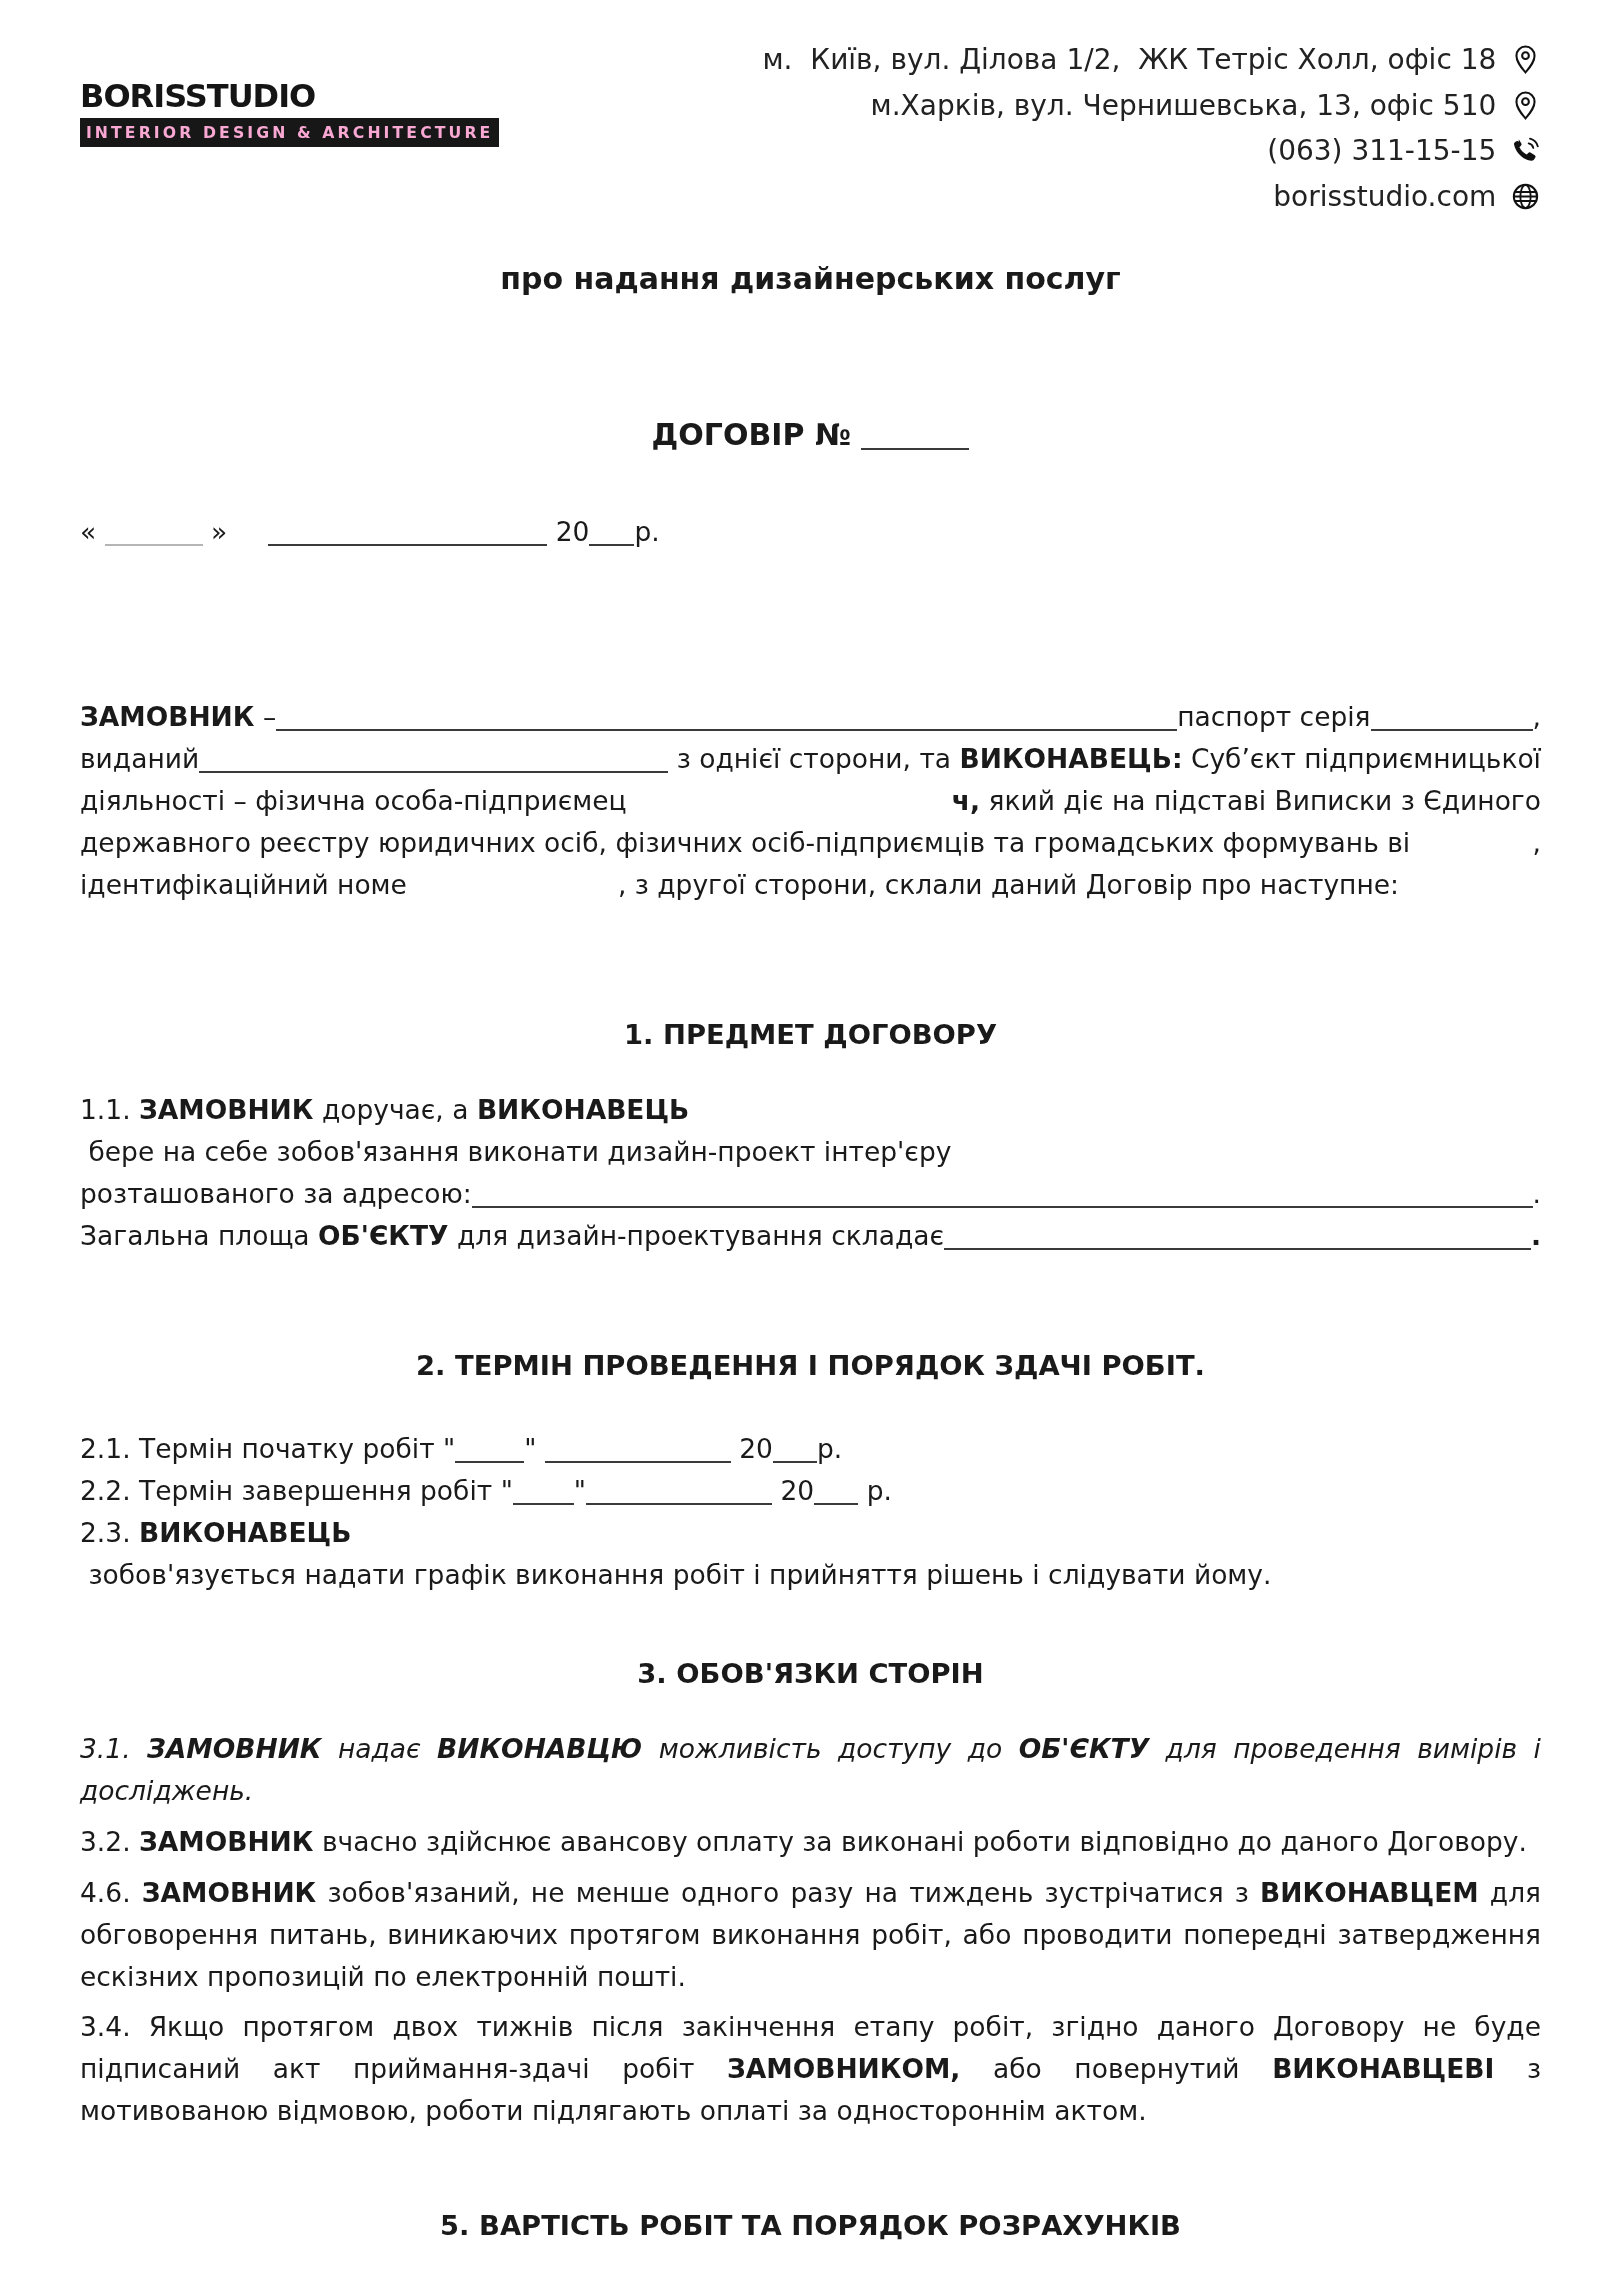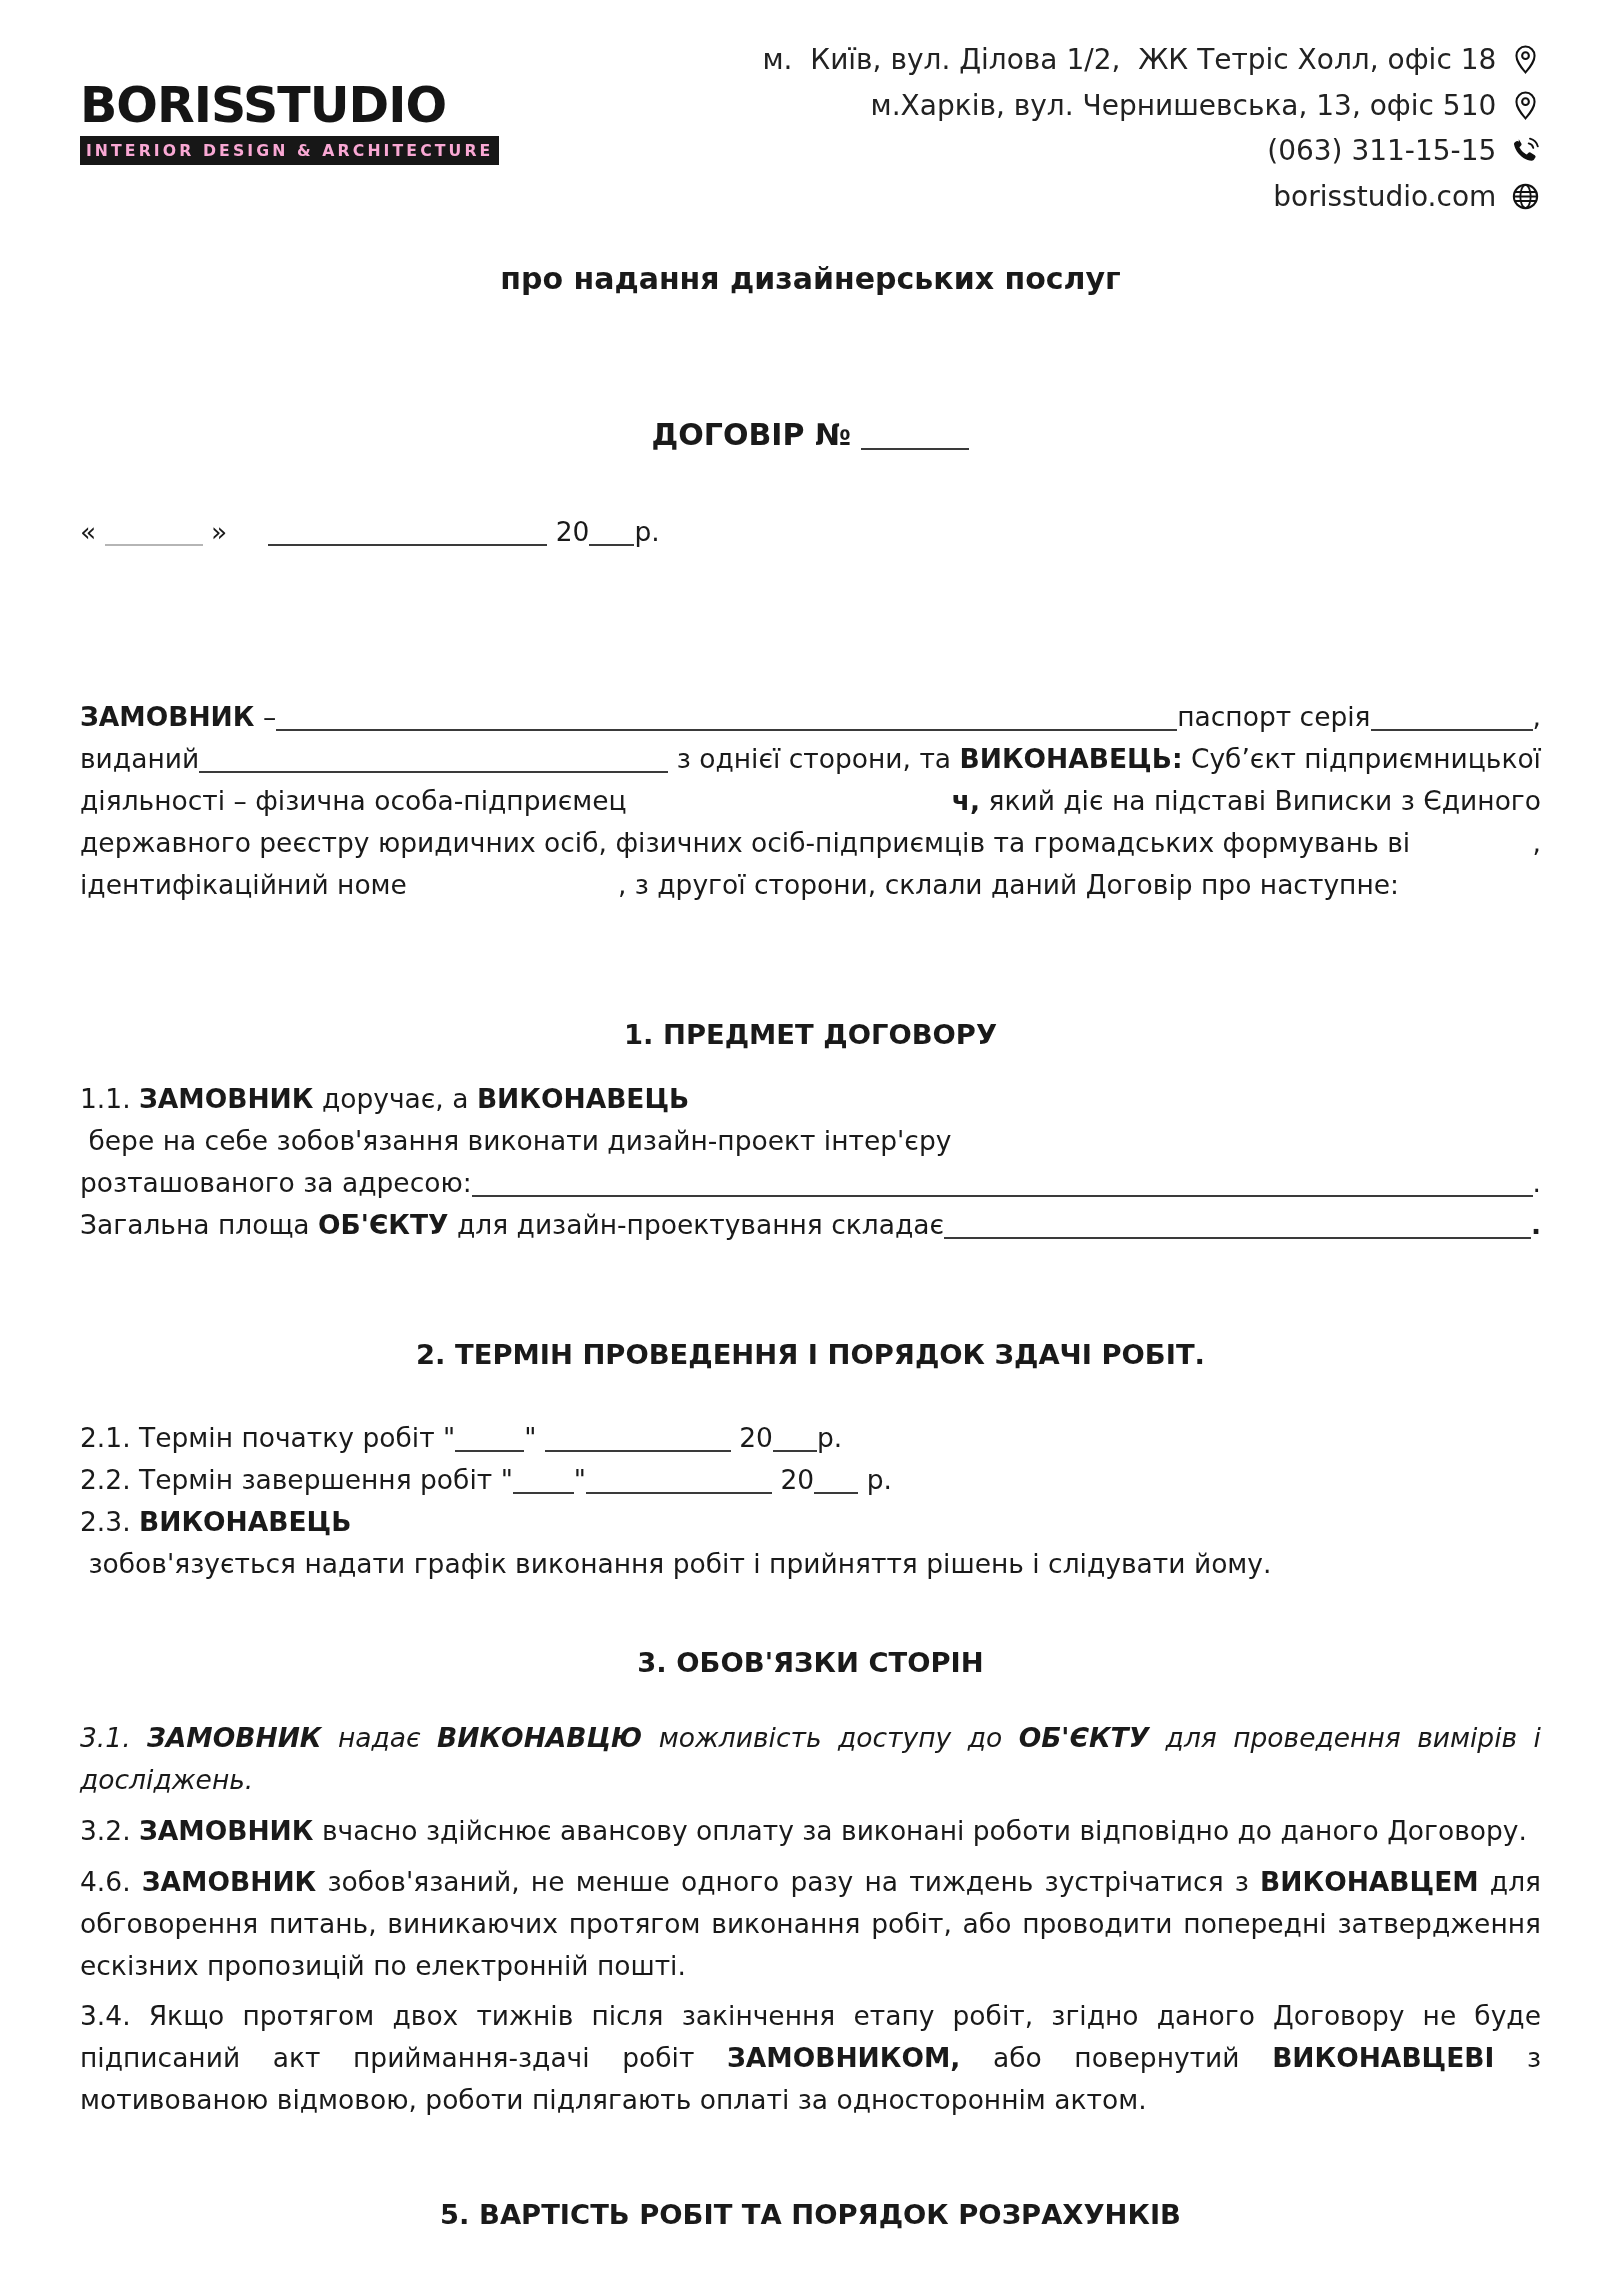--- a/index.html
+++ b/index.html
@@ -5,21 +5,21 @@
   html,body{margin:0;padding:0;background:#ffffff;}
   .page{
     width:1621px;min-height:2291px;margin:0 auto;background:#fff;
     font-family:"DejaVu Sans",sans-serif;color:#1a1a1a;
     box-sizing:border-box;padding:41px 80px 59px 80px;overflow:hidden;
   }
   
   .header{display:flex;justify-content:space-between;align-items:flex-start;}
   .logo{margin-top:39px;width:fit-content;}
   .logo-title{
-    font-weight:bold;font-size:49px;letter-spacing:-1px;color:#151515;
+    font-weight:bold;font-size:32px;letter-spacing:-1px;color:#151515;
     line-height:1.05;white-space:nowrap;
   }
   .logo-bar{
     background:#171717;color:#f9a8d4;text-align:center;
     margin-top:4.9px;padding:4.9px 5.9px;
   }
   .logo-bar span{
     font-weight:bold;font-size:15.7px;letter-spacing:3.1px;white-space:nowrap;
   }
   .contacts{display:flex;flex-direction:column;align-items:flex-end;gap:12.7px;margin-top:2px;}
@@ -41,21 +41,21 @@
   .gap{display:inline-block;height:2px;position:relative;top:4.9px;flex:0 0 auto;}
   .fill{flex:1 1 auto;}
   
   #doc-title{margin-top:114px;font-weight:bold;}
   #doc-title .line,#doc-subtitle .line{font-size:30px;}
   #doc-subtitle{margin-top:45px;}
   #date-line{margin-top:55px;}
   #intro{margin-top:143px;}
   .sec-heading .line{font-size:27.4px;}
   #sec1-heading{margin-top:108px;}
-  #sec1-body{margin-top:22px;}
+  #sec1-body{margin-top:33px;}
   #sec2-heading{margin-top:88px;}
   #sec2-body{margin-top:41px;}
   #sec3-heading{margin-top:57px;}
   #sec3-body{margin-top:33px;}
   #sec4-heading{margin-top:73px;}
 </style>
 </head>
 <body>
 
 <div class="page">

